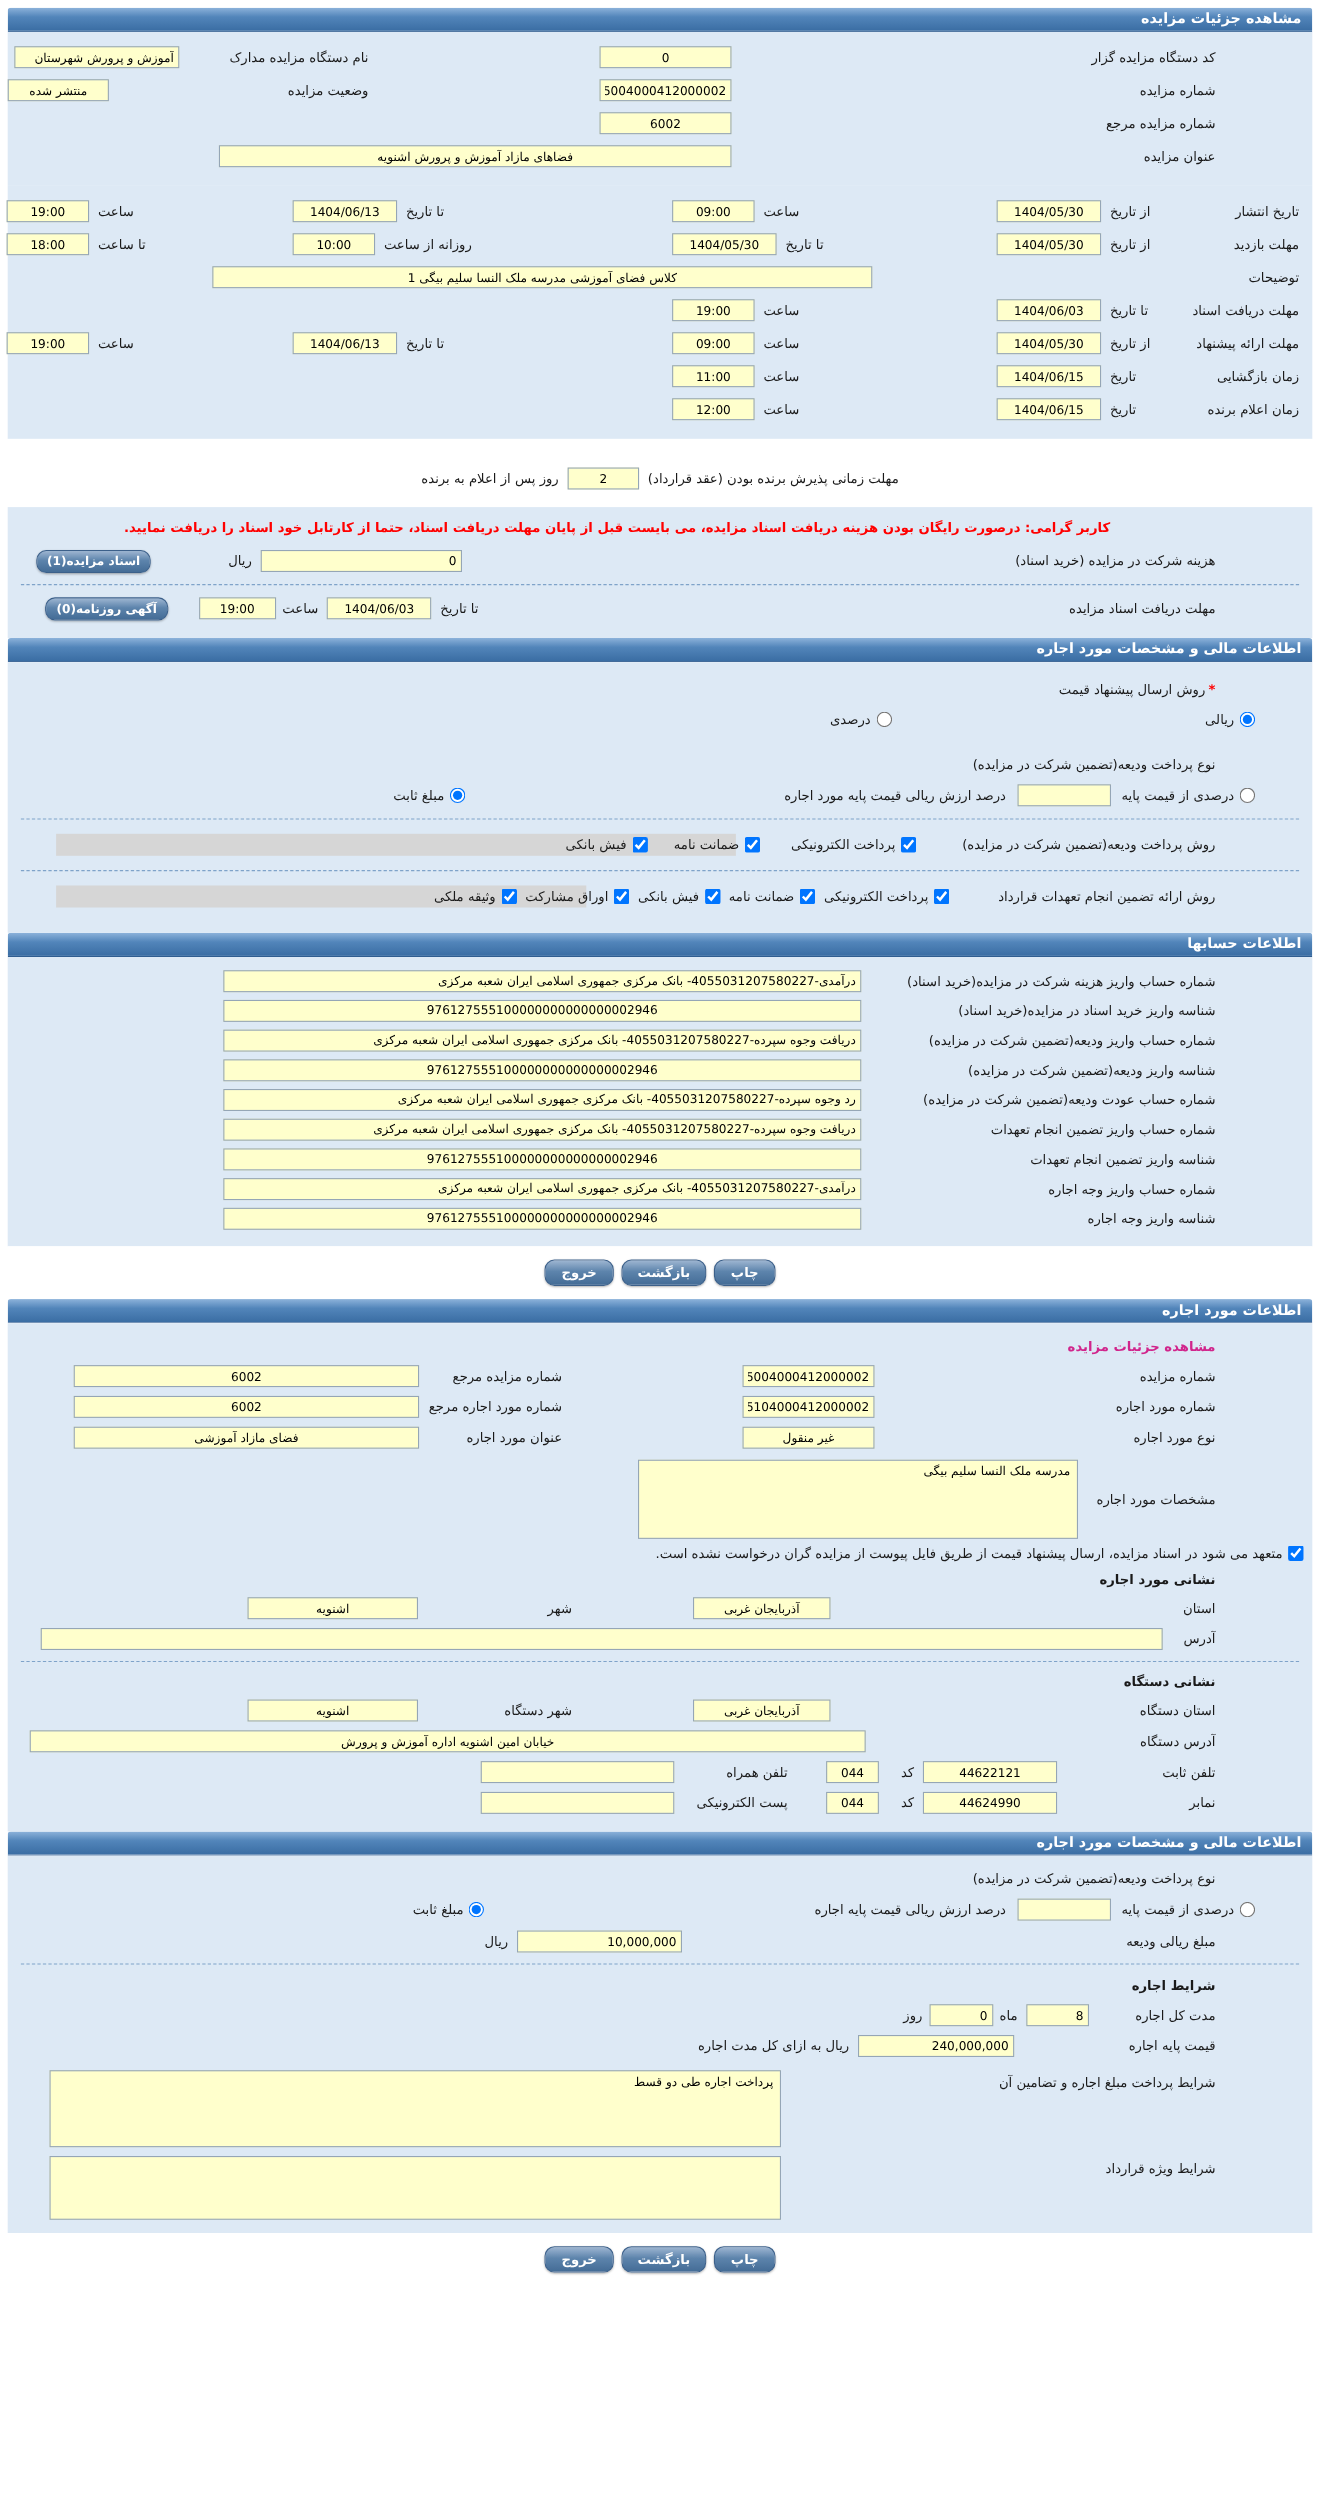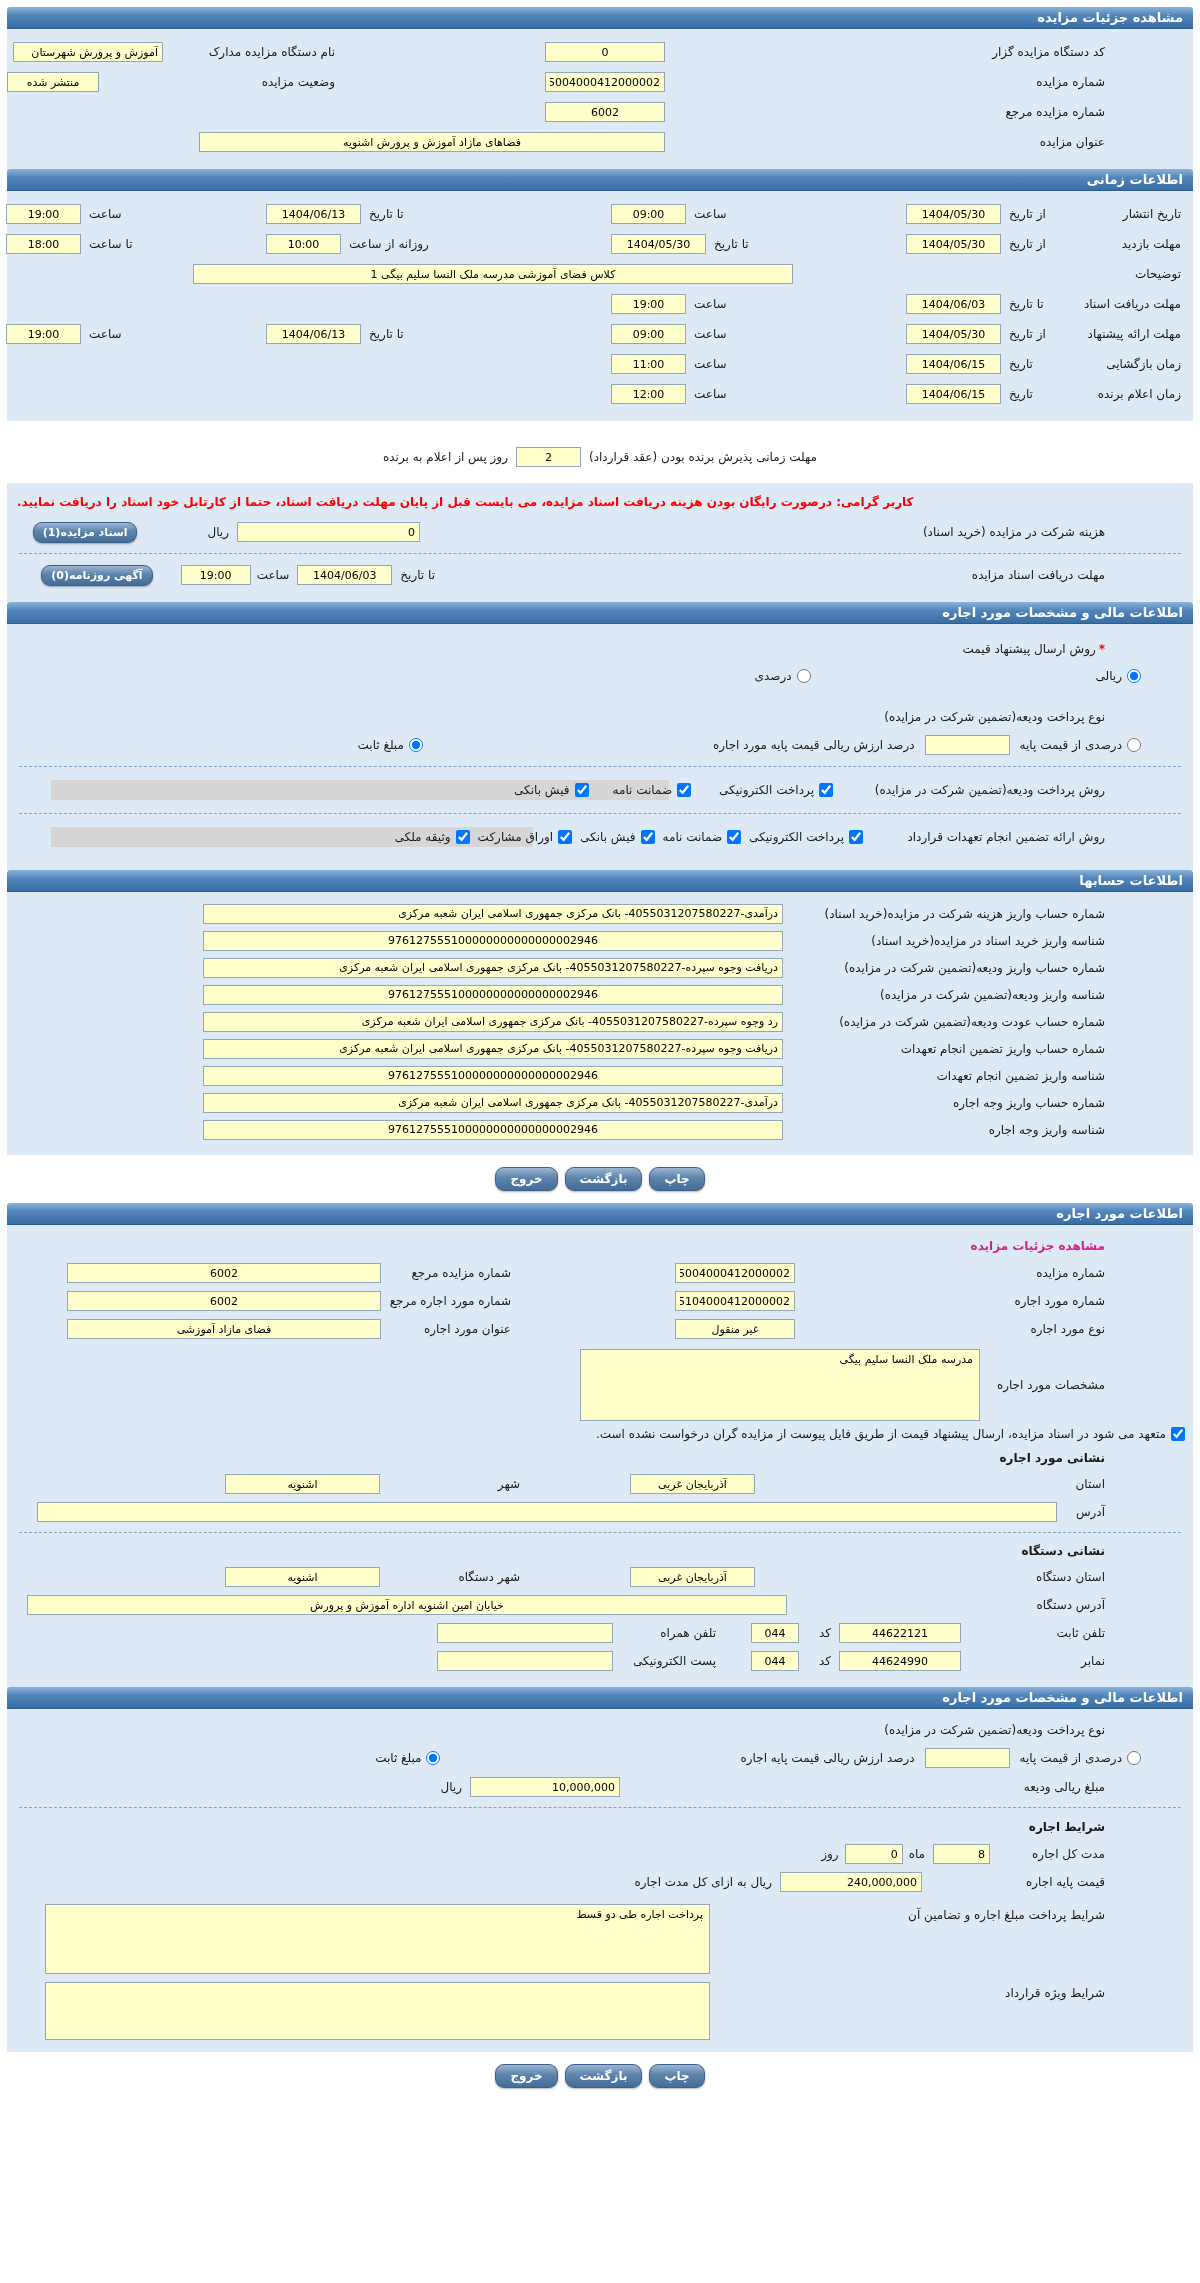--- a/index.html
+++ b/index.html
@@ -17,21 +17,21 @@
 .tc{text-align:center}
 .ta{flex:none;background:#ffffcc;border:1px solid #95a6b6;font-family:inherit;font-size:11px;color:#000;padding:3px 6px;direction:rtl;resize:none}
 .grp{flex:none;display:flex;align-items:center}
 .glbl{flex:1;text-align:left;padding-left:8px;white-space:nowrap}
 .opt{flex:none;display:flex;align-items:center;white-space:nowrap;cursor:pointer}
 .opt input{width:14px;height:14px;margin:0 0 0 5px;flex:none;cursor:pointer}
 .btn{flex:none;background:linear-gradient(180deg,#9db5d1 0%,#5d84ac 45%,#446c96 100%);color:#fff;border:1px solid #3c608a;border-radius:9px;font-family:inherit;font-size:12px;font-weight:bold;padding:4px 14px;cursor:pointer;box-shadow:0 1px 2px rgba(0,0,0,.3)}
 .btn.sm{font-size:11px;padding:3px 9px}
 .band{background:#fff;display:flex;justify-content:center;align-items:center;gap:7px;padding:12px 0}
 .band2{background:#fff;display:flex;justify-content:center;align-items:center;gap:8px;padding:26px 0 16px}
-.warn{color:#ff0000;font-weight:bold;font-size:12px;text-align:left;padding:4px 88px 8px 10px}
+.warn{color:#ff0000;font-weight:bold;font-size:12px;text-align:center;padding:4px 88px 8px 10px}
 .dash{border-top:1px dashed #7fa3c9;margin:6px 12px}
 .pink{color:#d1258c;font-weight:bold;cursor:pointer}
 .star{color:#ff0000;font-weight:bold;flex:none;margin-left:3px}
 .gband{position:absolute;left:44px;top:50%;transform:translateY(-50%);height:20px;background:#d6d6d6;z-index:-1}
 </style>
 </head>
 <body>
 
 <div class="page">
 
@@ -55,21 +55,20 @@
     <div class="r pr88">
       <span class="lbl" style="width:440px">شماره مزایده مرجع</span>
       <input type="text" class="fld tc" style="width: 120px;" value="6002">
     </div>
     <div class="r pr88">
       <span class="lbl" style="width:440px">عنوان مزایده</span>
       <input type="text" class="fld tc" style="width: 466px;" value="فضاهای مازاد آموزش و پرورش اشنویه">
     </div>
   </div>
 
-  <div class="hdr"><span>اطلاعات زمانی</span></div>
   <div class="panel">
     <div class="r">
       <span class="lbl" style="width:105px">تاریخ انتشار</span>
       <span class="grp" style="width:170px">
           <span class="glbl">از تاریخ</span>
           <input type="text" class="fld tc" style="width: 95px;" value="1404/05/30">
         </span>
       <span class="grp" style="width:295px">
           <span class="glbl">ساعت</span>
           <input type="text" class="fld tc" style="width: 75px;" value="09:00">

